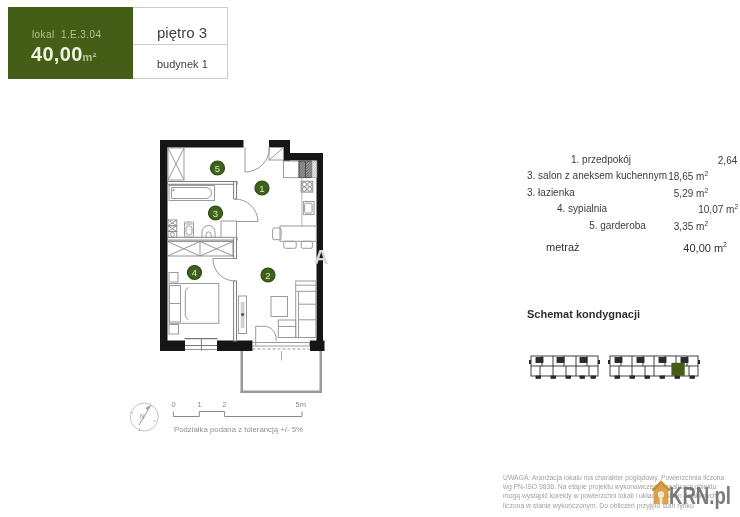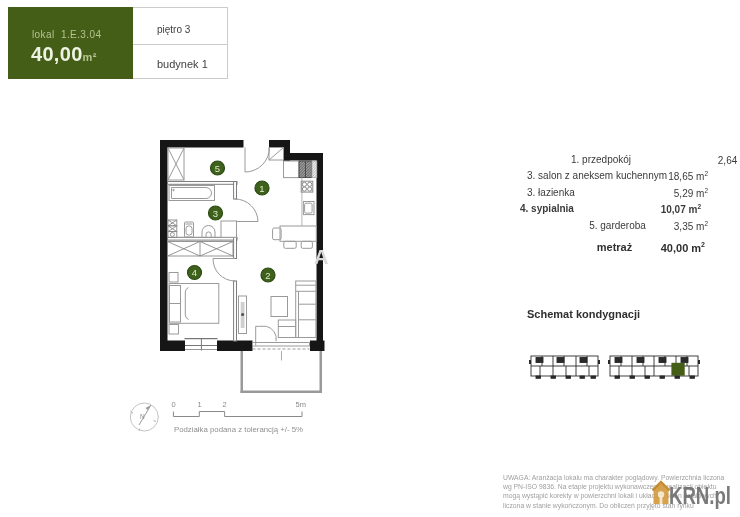--- a/index.html
+++ b/index.html
@@ -12,21 +12,21 @@
 <div class="page">
 
   <div class="abs" style="left:8px;top:7px;width:125px;height:72px;background:#445d17;"></div>
 
   <div class="abs" style="left:32px;top:29px;color:#b5c490;font-size:10px;letter-spacing:0.4px;">lokal&nbsp; 1.E.3.04</div>
 
   <div class="abs" style="left:31px;top:42.5px;color:#eef3e3;font-size:20px;font-weight:bold;letter-spacing:0.3px;">40,00<span style="font-size:11px;color:#b5c490;">m²</span></div>
 
   <div class="abs" style="left:133px;top:7px;width:95px;height:37.5px;border:1px solid #ccc;border-left:none;box-sizing:border-box;"></div>
 
-  <div class="abs" style="left:157px;top:23.5px;color:#3f3f3f;font-size:10px;">piętro 3</div>
+  <div class="abs" style="left:157px;top:23.5px;color:#3f3f3f;font-size:15px;">piętro 3</div>
 
   <div class="abs" style="left:133px;top:43.5px;width:95px;height:35.5px;border:1px solid #ccc;border-left:none;box-sizing:border-box;"></div>
 
   <div class="abs" style="left:157px;top:58px;color:#3f3f3f;font-size:11px;">budynek 1</div>
 
   <svg class="abs" style="left:0;top:0;" width="740" height="517" viewBox="0 0 740 517">
     <defs>
       <pattern id="hatch" width="2.7" height="2.7" patternUnits="userSpaceOnUse">
         <rect width="2.7" height="2.7" fill="#ececec"></rect>
         <path d="M-0.7,3.4 L3.4,-0.7 M0.7,3.4 L3.4,0.7 M-0.7,2 L2,-0.7" stroke="#333" stroke-width="0.75"></path>
@@ -326,27 +326,27 @@
 
   <div class="abs" style="left:527px;top:153.5px;width:181px;color:#3b3b3b;font-size:10px;margin-left:44px;">
     <span>1. przedpokój</span><span style="position:absolute;right:0;top:0;">2,64 m<sup style="font-size:6.5px;">2</sup></span></div>
 
   <div class="abs" style="left:527px;top:170px;width:181px;color:#3b3b3b;font-size:10px;">
     <span>3. salon z aneksem kuchennym</span><span style="position:absolute;right:0;top:0;">18,65 m<sup style="font-size:6.5px;">2</sup></span></div>
 
   <div class="abs" style="left:527px;top:186.5px;width:181px;color:#3b3b3b;font-size:10px;">
     <span>3. łazienka</span><span style="position:absolute;right:0;top:0;">5,29 m<sup style="font-size:6.5px;">2</sup></span></div>
 
-  <div class="abs" style="left:520px;top:203px;width:181px;color:#3b3b3b;font-size:10px;font-weight:bold;">
+  <div class="abs" style="left:557px;top:203px;width:181px;color:#3b3b3b;font-size:10px;">
     <span>4. sypialnia</span><span style="position:absolute;right:0;top:0;">10,07 m<sup style="font-size:6.5px;">2</sup></span></div>
 
   <div class="abs" style="left:527px;top:219.5px;width:181px;color:#3b3b3b;font-size:10px;text-align:center;">
     <span>5. garderoba</span><span style="position:absolute;right:0;top:0;">3,35 m<sup style="font-size:6.5px;">2</sup></span></div>
 
-  <div class="abs" style="left:524px;top:241px;width:181px;color:#2f2f2f;font-size:11px;font-weight:bold;text-align:center;">
+  <div class="abs" style="left:546px;top:241px;width:181px;color:#2f2f2f;font-size:11px;font-weight:normal;">
     <span>metraż</span><span style="position:absolute;right:0;top:0;">40,00 m<sup style="font-size:7px;">2</sup></span></div>
 
   <div class="abs" style="left:527px;top:308px;color:#2f2f2f;font-size:11px;font-weight:bold;">Schemat kondygnacji</div>
 
   <div class="abs" style="left:503px;top:473px;width:235px;color:#a0a0a0;font-size:6.8px;line-height:9.2px;">
     UWAGA: Aranżacja lokalu ma charakter poglądowy. Powierzchnia liczona<br>
     wg PN-ISO 9836. Na etapie projektu wykonawczego i realizacji obiektu<br>
     mogą wystąpić korekty w powierzchni lokali i układzie ścian działowych<br>
     liczona w stanie wykończonym. Do obliczeń przyjęto stan rynku
   </div>

